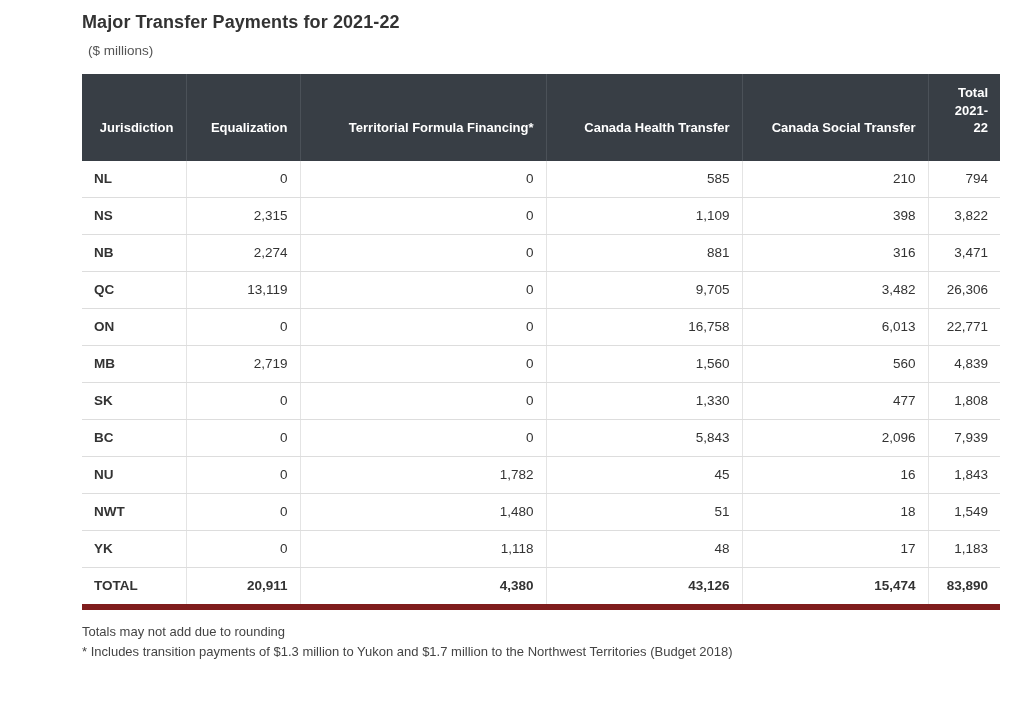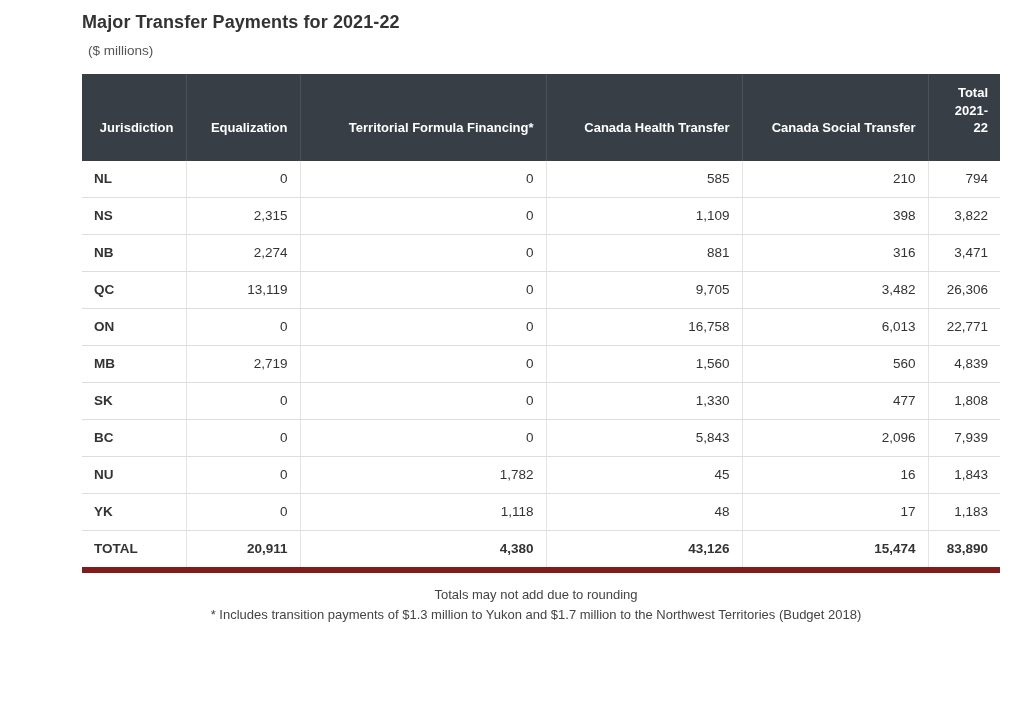--- a/index.html
+++ b/index.html
@@ -91,21 +91,20 @@
   }
   .footnotes {
     margin-top: 12px;
     font-size: 13px;
     color: #444444;
     line-height: 1.6;
     width: 908px;
   }
   .footnotes div {
     white-space: nowrap;
-    text-align: center;
   }
 </style>
 </head>
 <body>
 
 <div class="page">
 
   <h1 class="title">Major Transfer Payments for 2021-22</h1>
   <div class="subtitle">($ millions)</div>
 
@@ -195,20 +194,28 @@
       </tr>
       <tr>
         <td class="jur">NU</td>
         <td class="num">0</td>
         <td class="num">1,782</td>
         <td class="num">45</td>
         <td class="num">16</td>
         <td class="num">1,843</td>
       </tr>
       <tr>
+        <td class="jur">NWT</td>
+        <td class="num">0</td>
+        <td class="num">1,480</td>
+        <td class="num">51</td>
+        <td class="num">18</td>
+        <td class="num">1,549</td>
+      </tr>
+      <tr>
         <td class="jur">YK</td>
         <td class="num">0</td>
         <td class="num">1,118</td>
         <td class="num">48</td>
         <td class="num">17</td>
         <td class="num">1,183</td>
       </tr>
       <tr class="total-row">
         <td class="jur">TOTAL</td>
         <td class="num">20,911</td>

